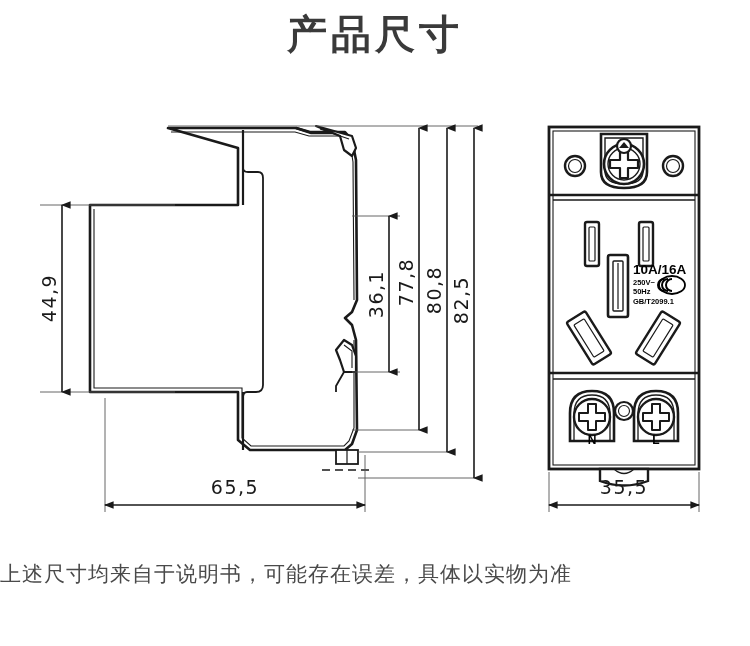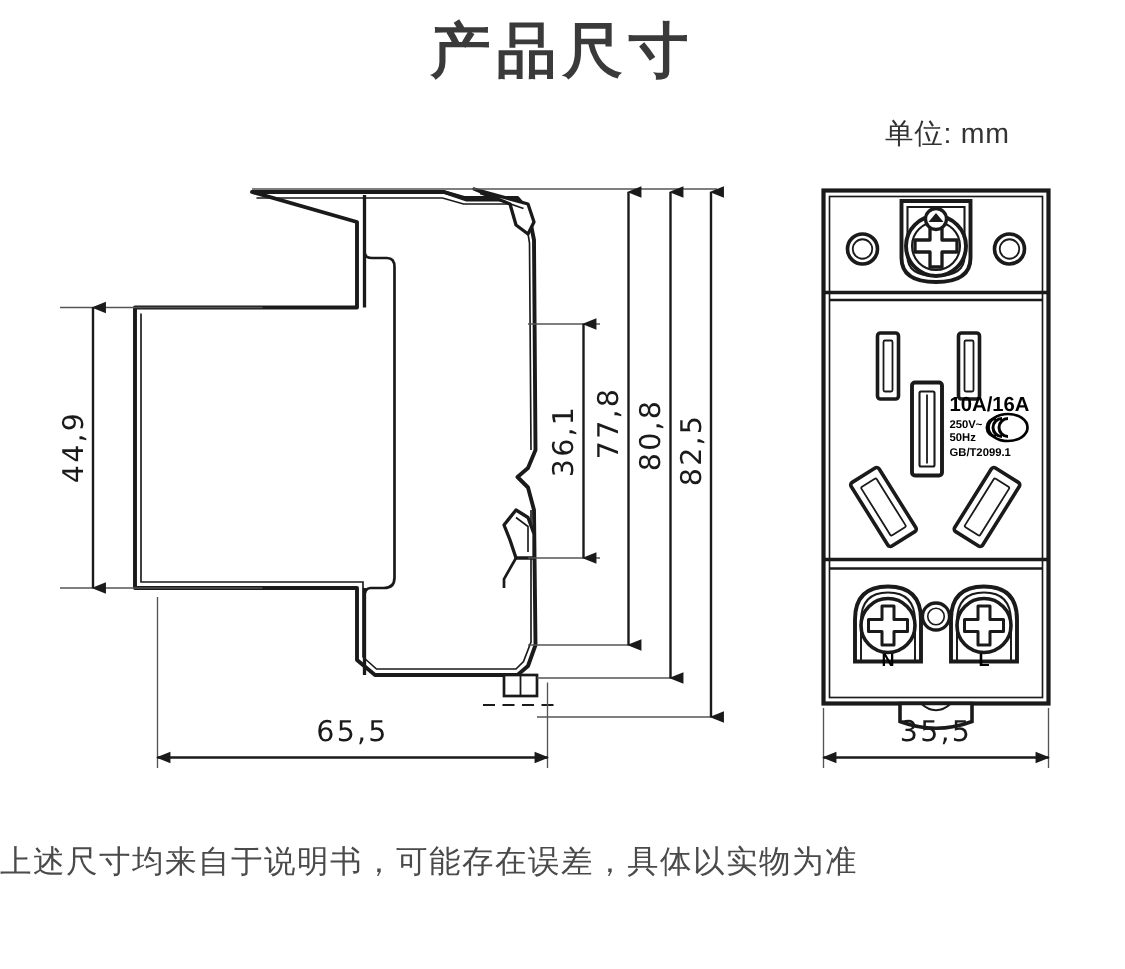--- a/index.html
+++ b/index.html
@@ -61,21 +61,20 @@
     font-weight: 700;
   }
 </style>
 </head>
 <body>
 
 <div id="page">
 
   <div id="title">产品尺寸</div>
 
-  <div id="unit-label">单位: mm</div>
 
   <svg id="drawing" viewBox="0 0 750 646" width="750" height="646" xmlns="http://www.w3.org/2000/svg">
 
     <defs>
       <marker id="arrDown" viewBox="0 0 10 10" refX="5" refY="9" markerWidth="6" markerHeight="9" orient="auto-start-reverse">
         <path d="M 5 10 L 1 0 L 9 0 z" fill="#1a1a1a"></path>
       </marker>
       <marker id="arrUp" viewBox="0 0 10 10" refX="5" refY="1" markerWidth="6" markerHeight="9" orient="auto-start-reverse">
         <path d="M 5 0 L 1 10 L 9 10 z" fill="#1a1a1a"></path>
       </marker>

